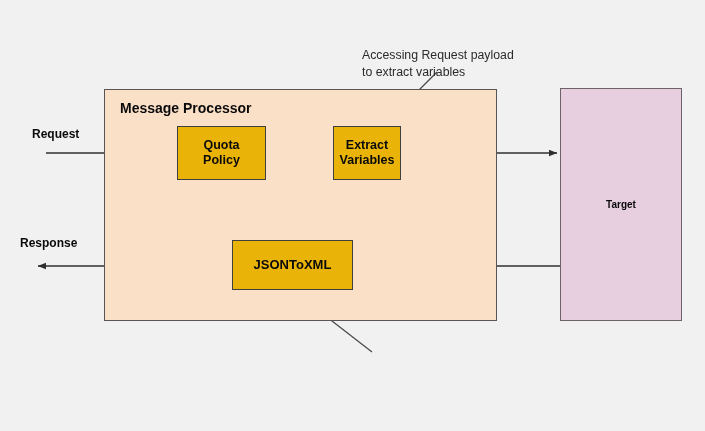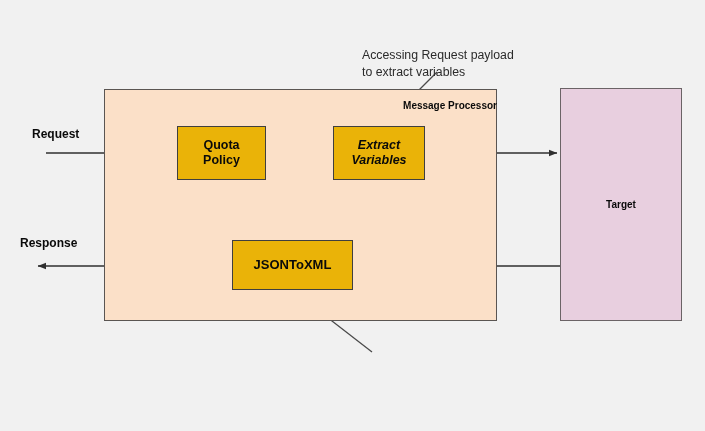--- a/index.html
+++ b/index.html
@@ -59,36 +59,36 @@
     display: flex;
     align-items: center;
     justify-content: center;
     text-align: center;
     font-weight: bold;
     font-size: 12.5px;
     color: #0a0a0a;
     line-height: 1.22;
   }
   .box-quota  { left: 177px; top: 126px; width: 89px;  height: 54px; }
-  .box-extract{ left: 333px; top: 126px; width: 92px;  height: 54px; font-style: italic; }
+  .box-extract{ left: 333px; top: 126px; width: 68px;  height: 54px; }
   .box-jsonxml{ left: 232px; top: 240px; width: 121px; height: 50px; font-size: 13px; }
 
   
   .lbl {
     position: absolute;
     color: #0a0a0a;
     white-space: pre;
   }
   .mp-title {
-    left: 104px;
+    left: 120px;
     top: 100px;
     width: 393px;
-    text-align: right;
+    text-align: left;
     font-weight: bold;
-    font-size: 10px;
+    font-size: 14px;
   }
   .target-label {
     position: absolute;
     left: 560px;
     top: 0;
     width: 122px;
     height: 233px;
     display: flex;
     align-items: center;
     justify-content: center;

